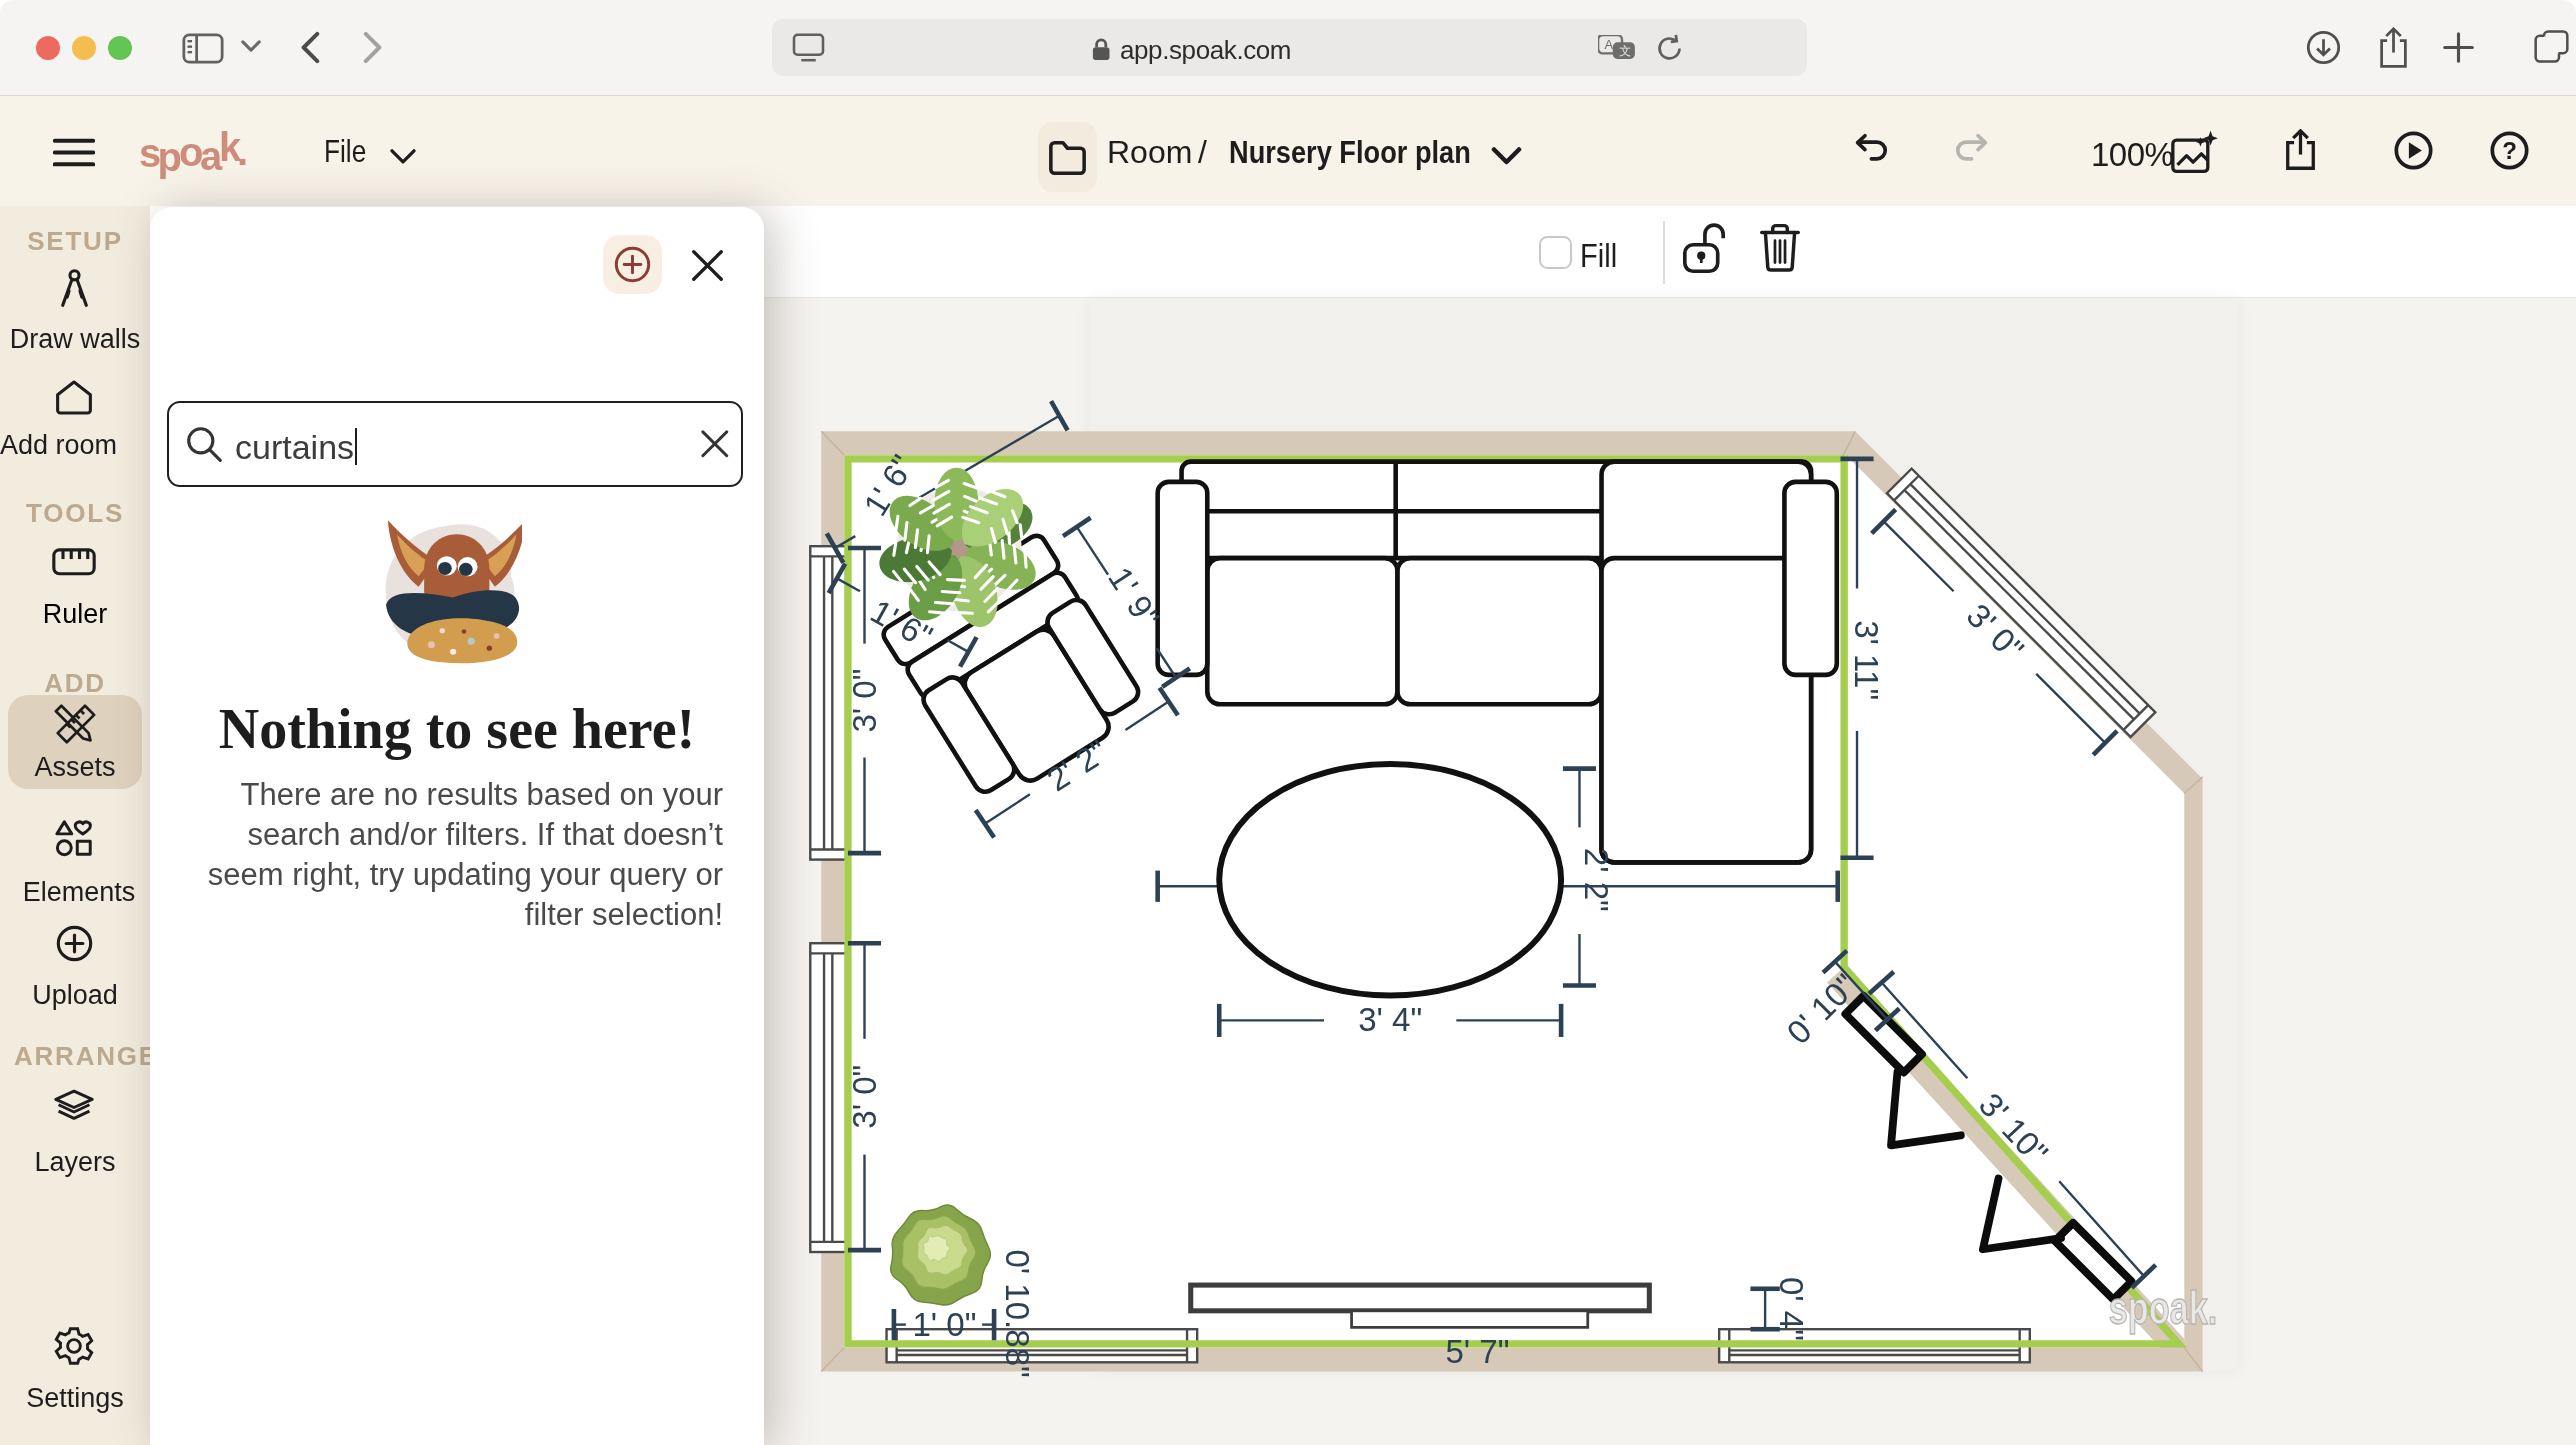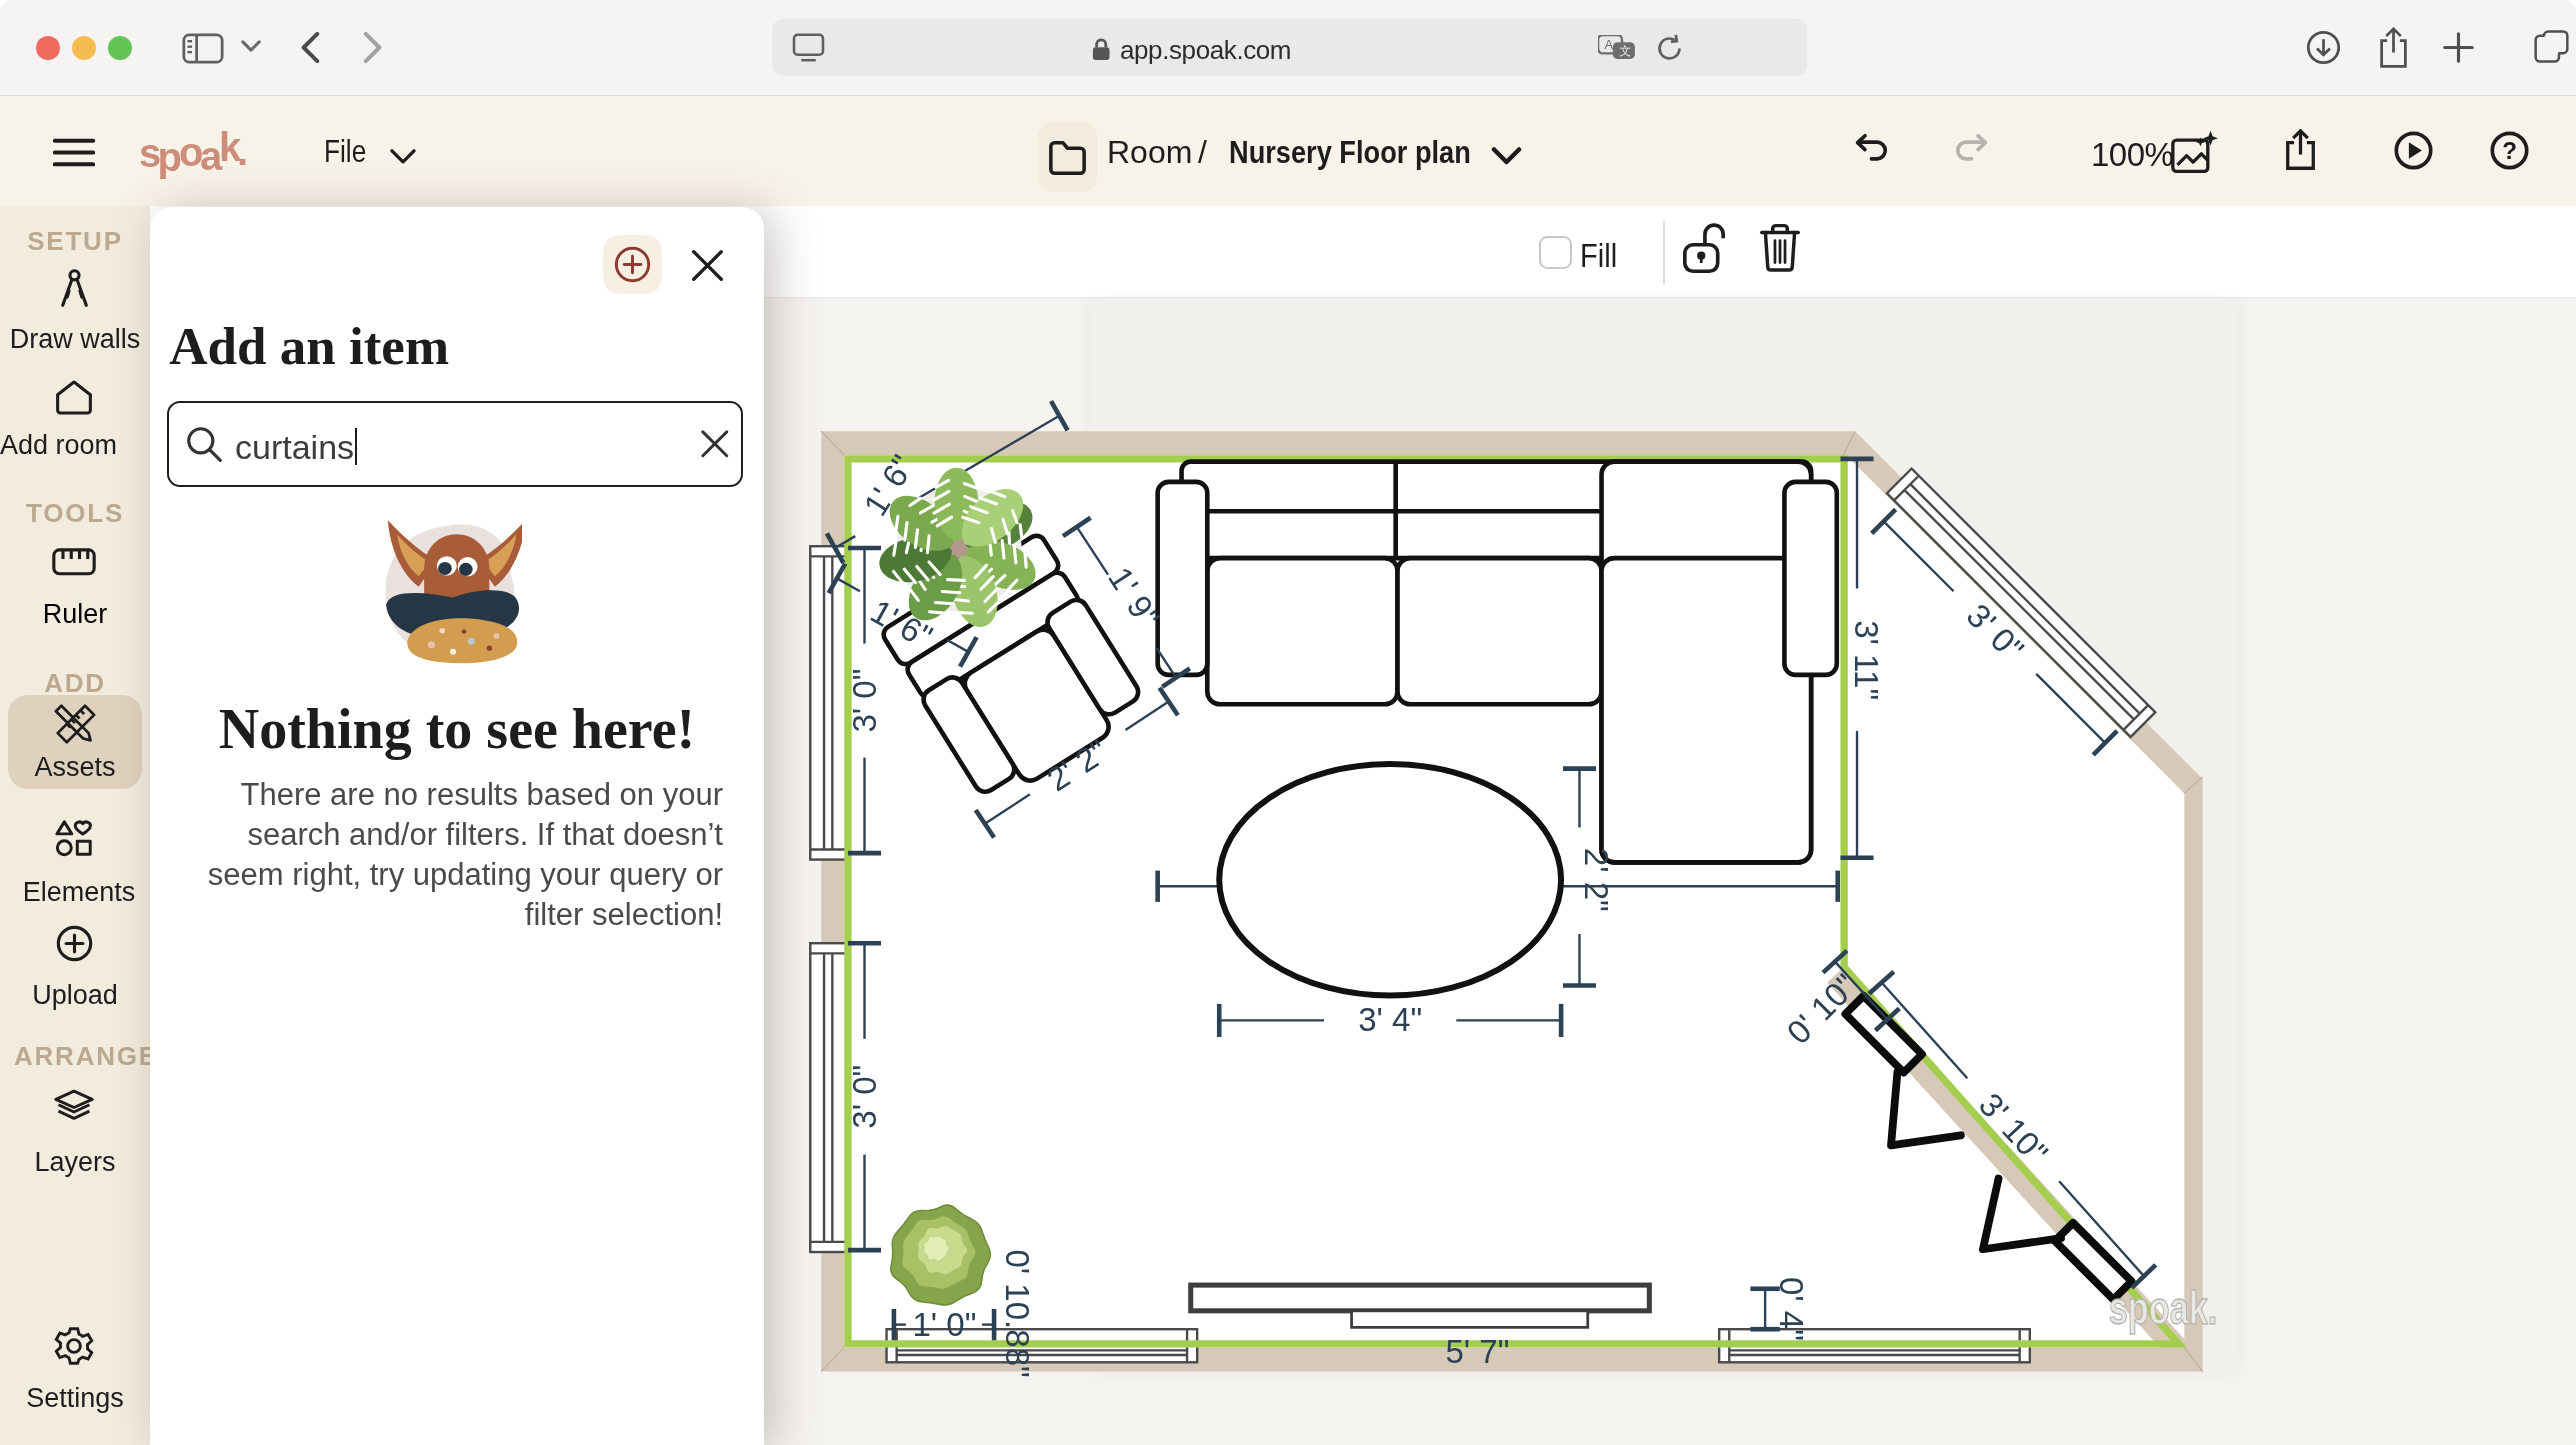--- a/index.html
+++ b/index.html
@@ -447,21 +447,20 @@
   <div class="abs" style="left:453px;top:27.6px;width:59px;height:59px;background:#f7efe2;border-radius:16.5px;"></div>
   <svg class="abs" style="left:464px;top:39px;" width="37" height="37" viewBox="0 0 40 40" fill="none" stroke="#8d3b35" stroke-width="3.2" stroke-linecap="round">
     <circle cx="20" cy="20" r="17.5"></circle>
     <line x1="20" y1="11" x2="20" y2="29"></line>
     <line x1="11" y1="20" x2="29" y2="20"></line>
   </svg>
   <svg class="abs" style="left:541px;top:42px;" width="33" height="33" viewBox="0 0 36 36" stroke="#1d1d1d" stroke-width="3.6" stroke-linecap="round">
     <line x1="3" y1="3" x2="33" y2="33"></line>
     <line x1="33" y1="3" x2="3" y2="33"></line>
   </svg>
-  <div class="abs" style="left:19.3px;top:109px;font-family:'Liberation Serif',serif;font-size:53px;font-weight:700;color:#1d1d1d;">Add an item</div>
   <div class="abs" style="left:16.5px;top:194px;width:576px;height:86px;border:2.8px solid #1f1f1f;border-radius:13px;background:#fff;"></div>
   <svg class="abs" style="left:35px;top:218px;" width="39" height="39" viewBox="0 0 42 42" fill="none" stroke="#333" stroke-width="3.4" stroke-linecap="round">
     <circle cx="17" cy="17" r="13"></circle>
     <line x1="27" y1="27" x2="38" y2="38"></line>
   </svg>
   <div class="abs" style="left:85px;top:221px;font-size:34px;color:#3c3c3c;">curtains<span style="display:inline-block;width:2.3px;height:37px;background:#1d1d1d;vertical-align:-6.4px;margin-left:0.9px;"></span></div>
   <svg class="abs" style="left:551px;top:223px;" width="27.6" height="27.6" viewBox="0 0 30 30" stroke="#333" stroke-width="3.2" stroke-linecap="round">
     <line x1="2" y1="2" x2="28" y2="28"></line>
     <line x1="28" y1="2" x2="2" y2="28"></line>
   </svg>

